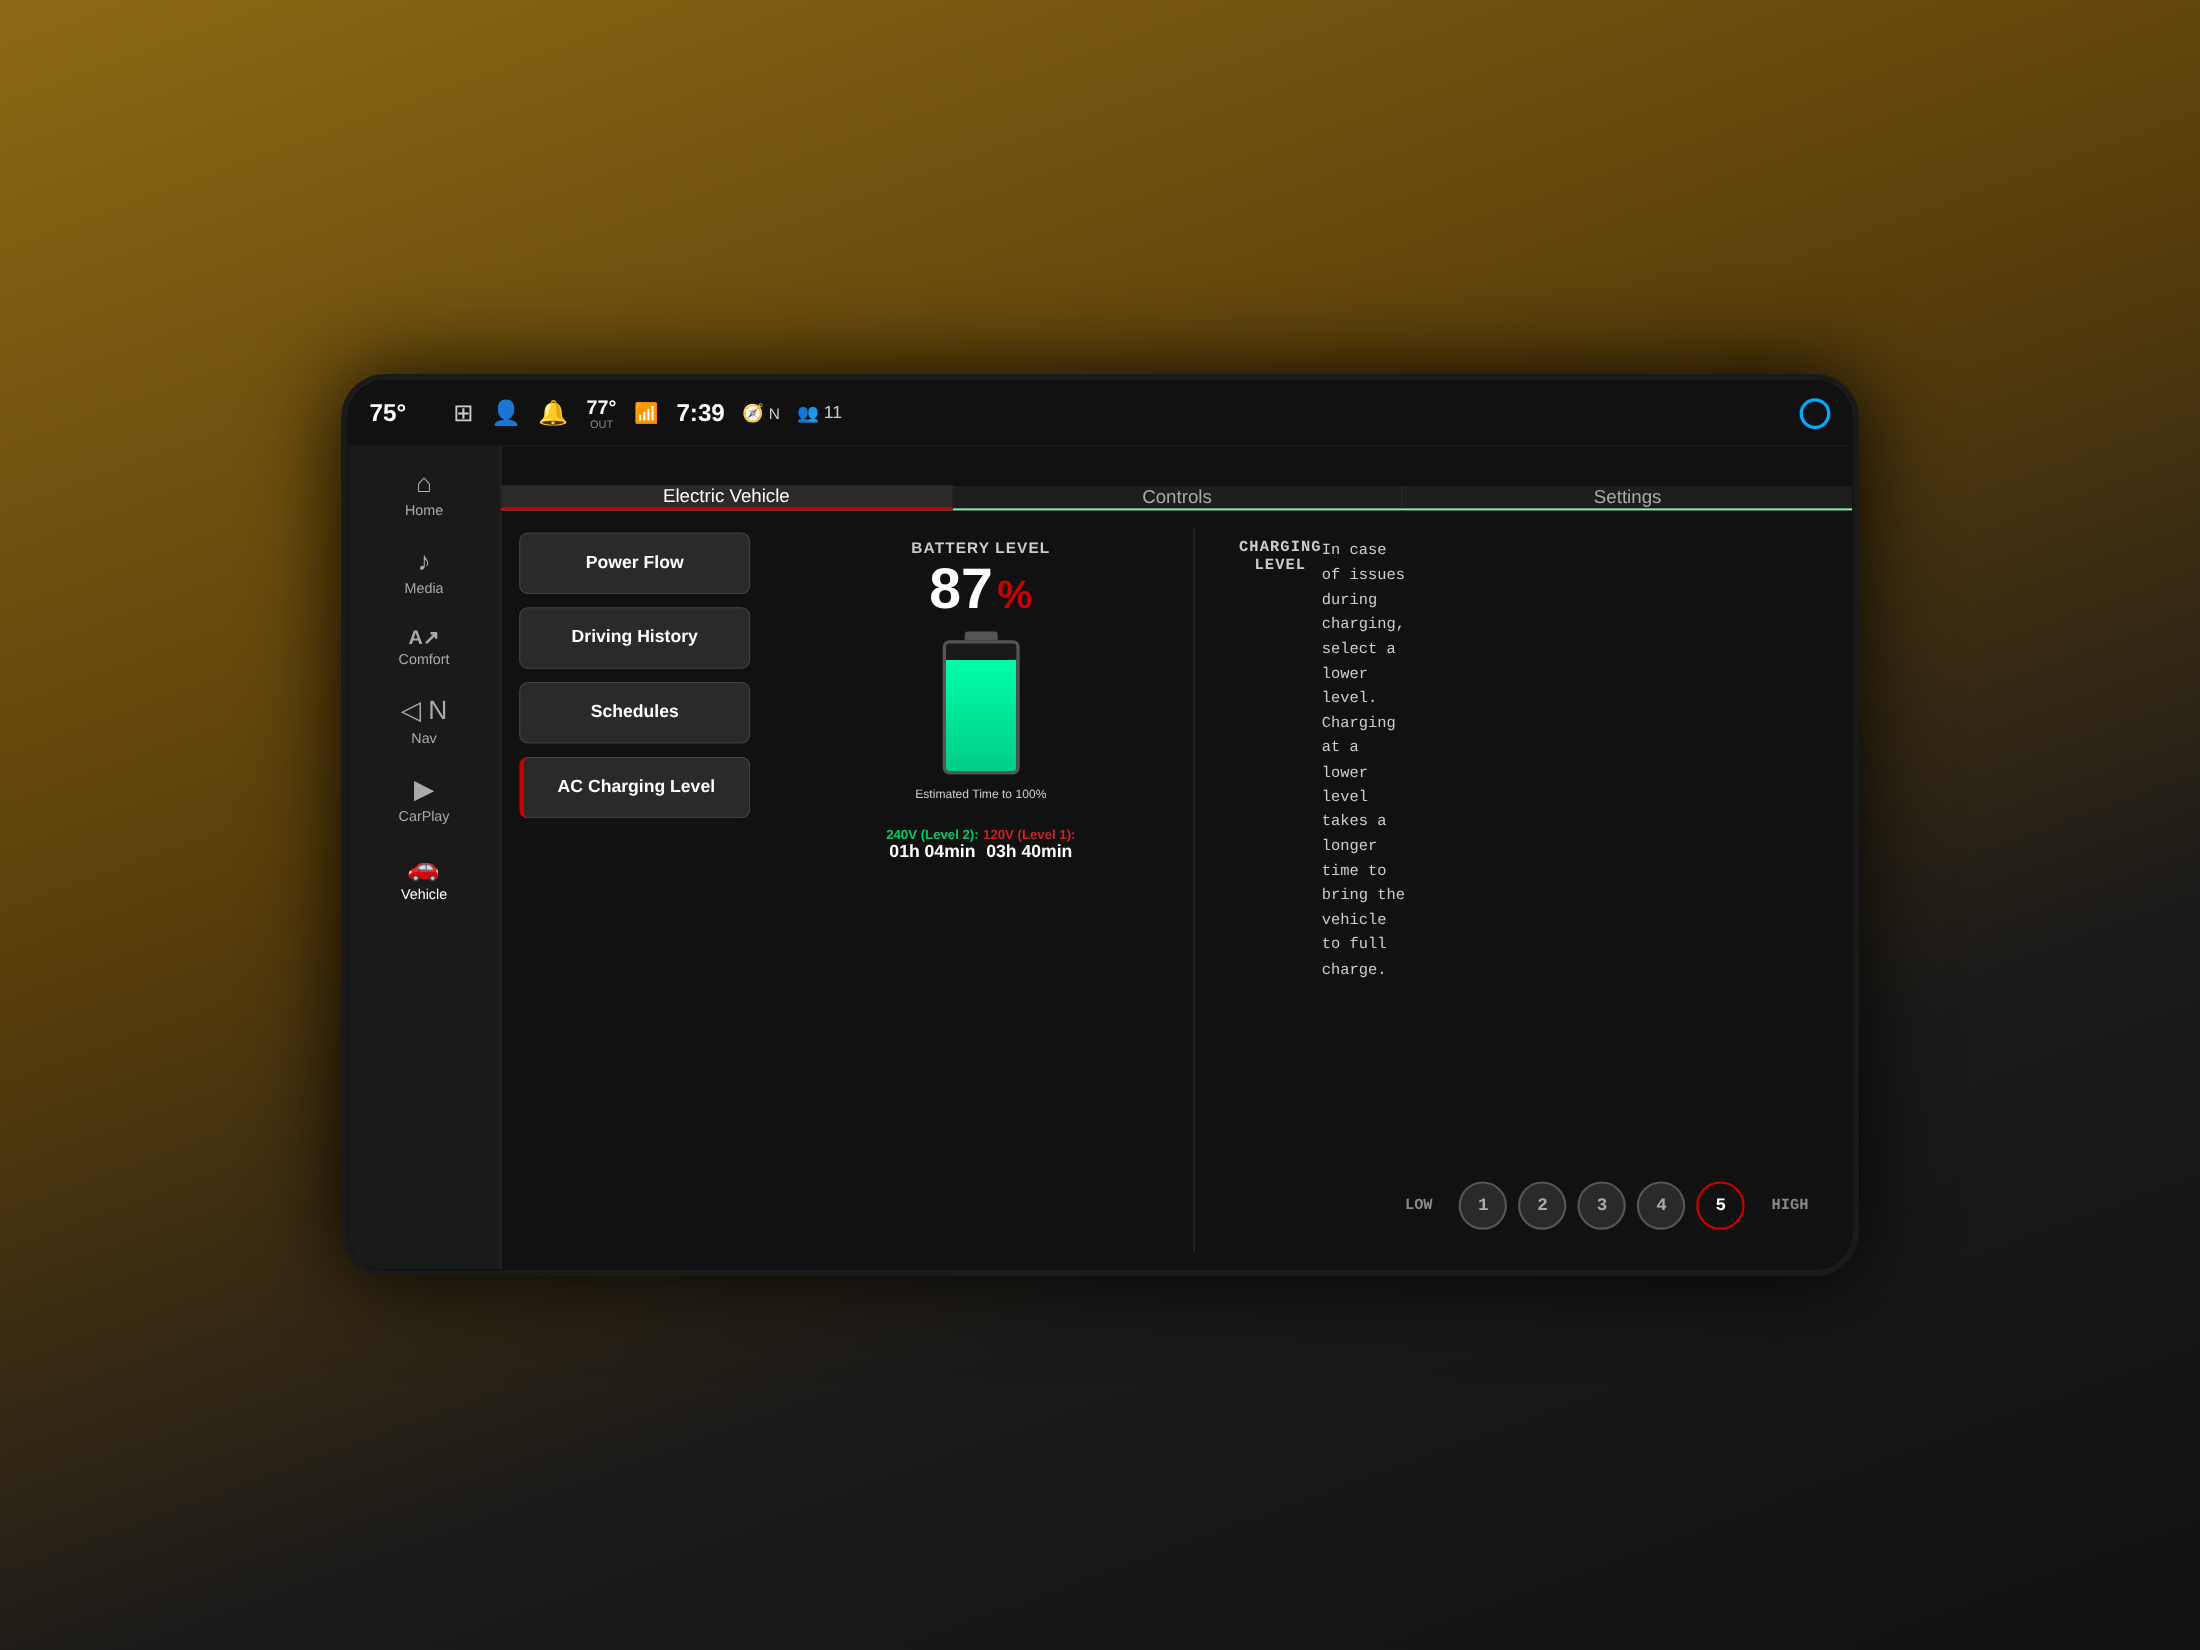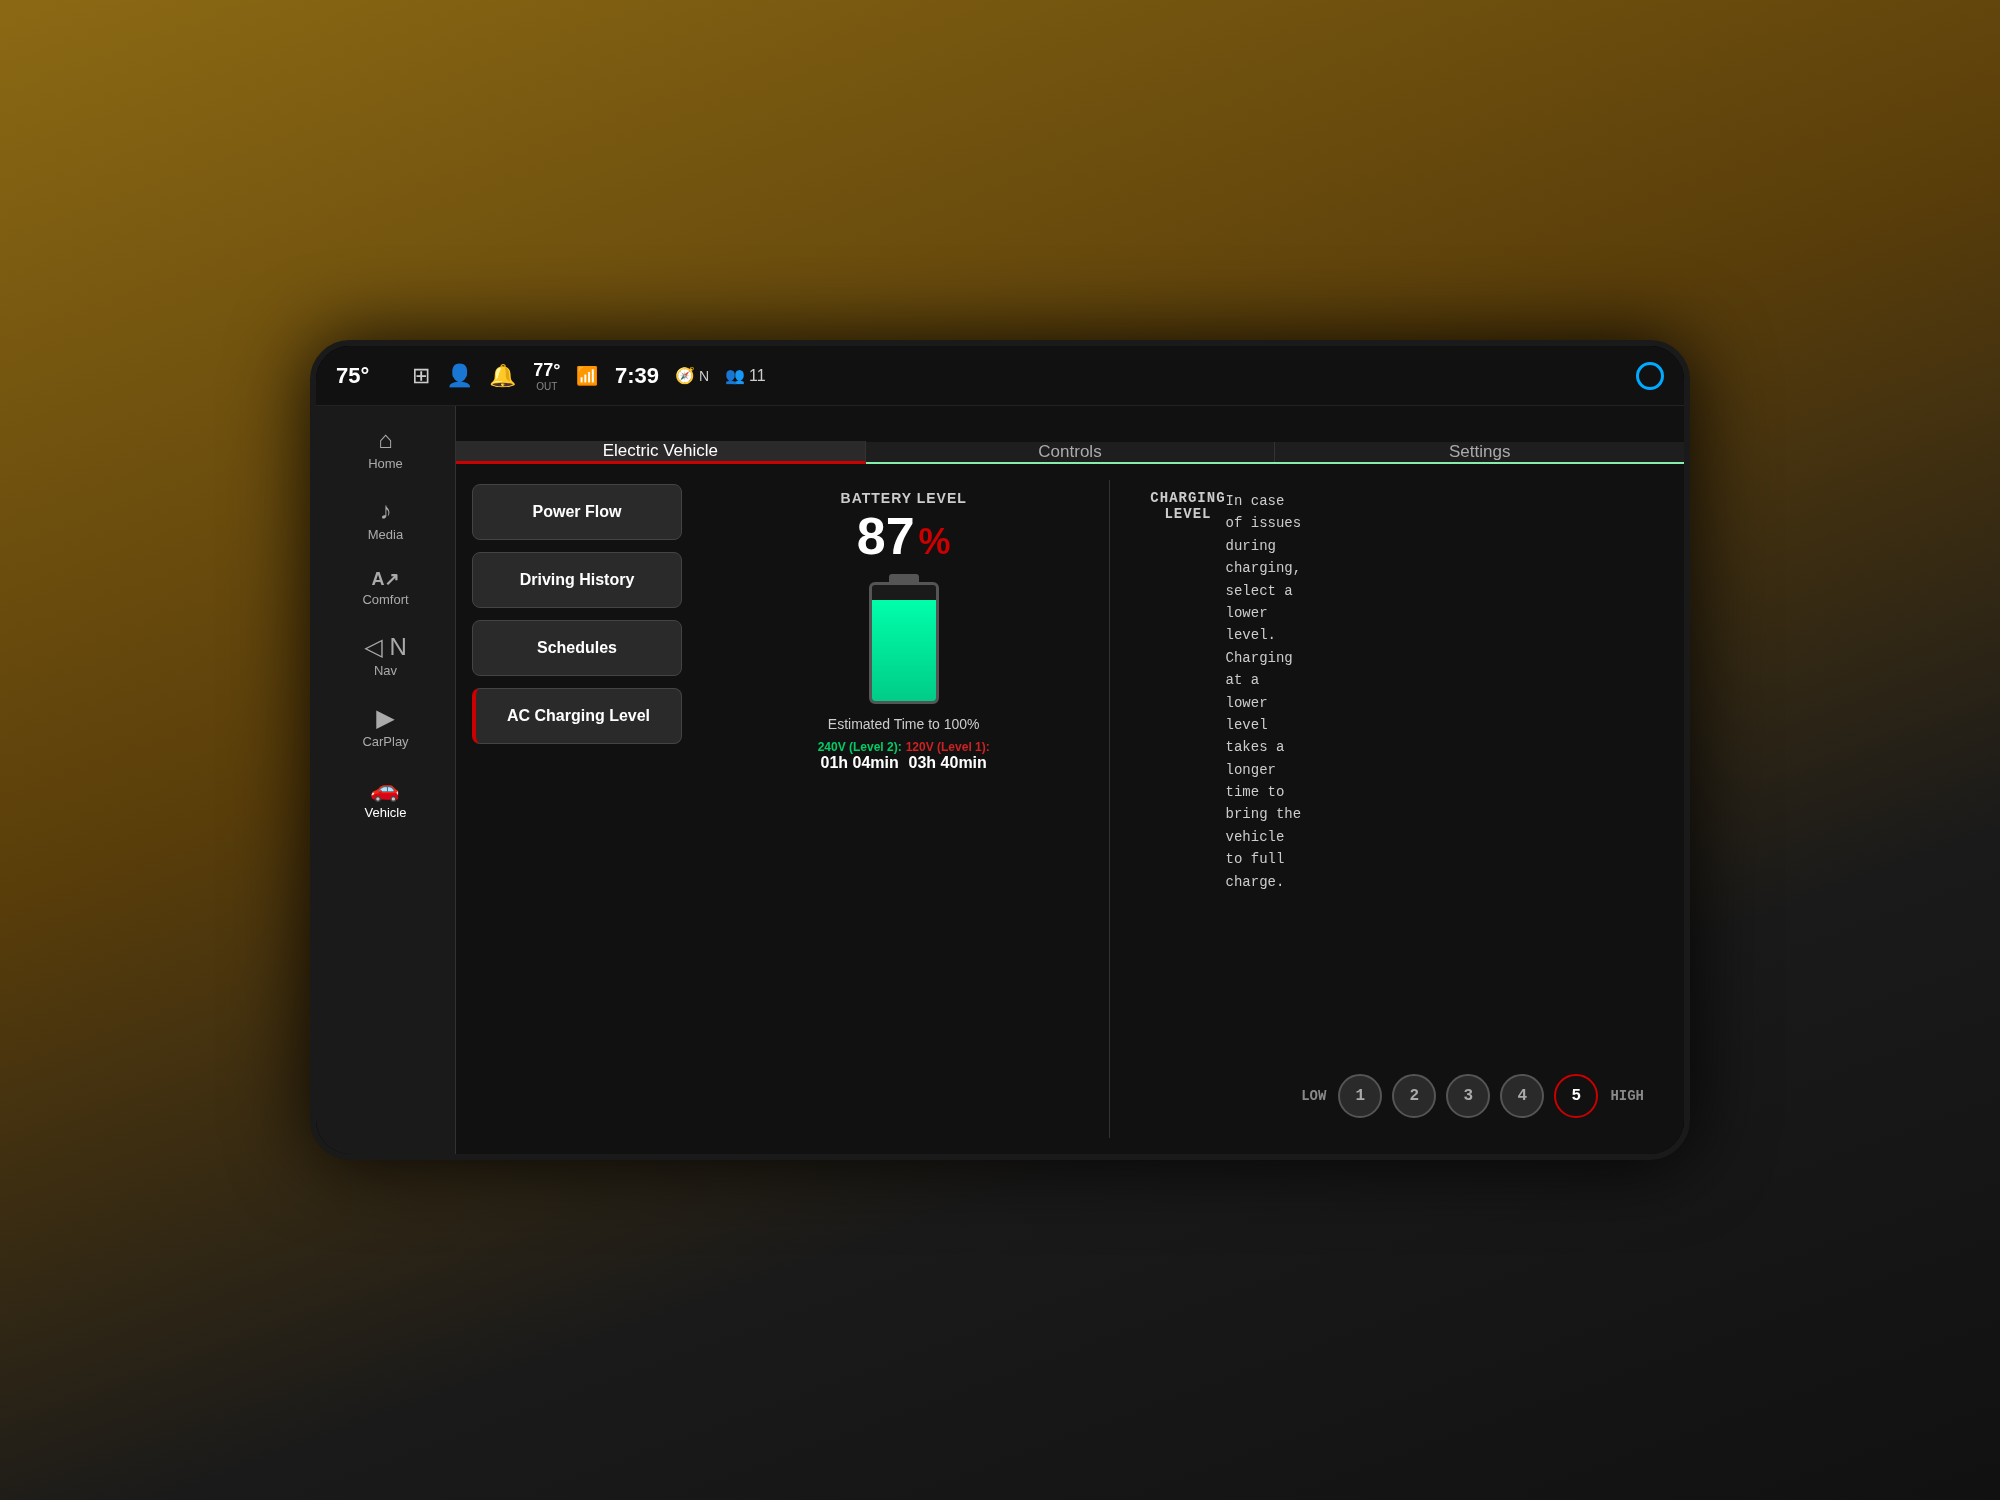--- a/index.html
+++ b/index.html
@@ -281,23 +281,23 @@
       position: absolute;
       bottom: 0;
       left: 0;
       right: 0;
       background: linear-gradient(to top, #00cc88, #00ffaa);
       height: 87%;
     }
 
     .estimated-label {
       color: #ccc;
-      font-size: 14px;
+      font-size: 11px;
       text-align: center;
-      margin-bottom: 8px;
+      margin-bottom: 24px;
     }
 
     .charge-times {
       display: flex;
       gap: 4px;
       text-align: center;
     }
 
     .charge-time-item {
       display: flex;
@@ -346,21 +346,21 @@
       color: #ccc;
       font-size: 14px;
       line-height: 1.6;
       text-align: left;
       margin-bottom: 24px;
     }
 
     .charging-selector {
       display: flex;
       align-items: center;
-      gap: 12px;
+      gap: 24px;
       margin-top: auto;
       padding-bottom: 10px;
     }
 
     .charging-low-label {
       color: #888;
       font-size: 14px;
       font-weight: bold;
     }
 

